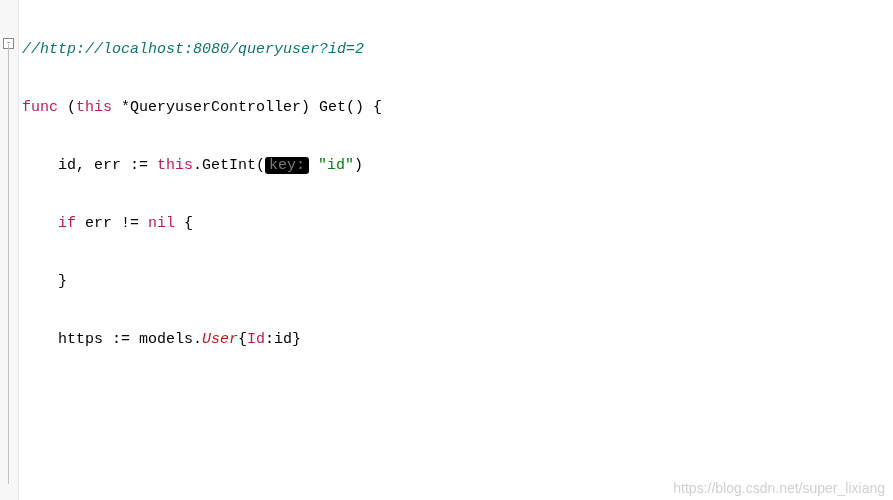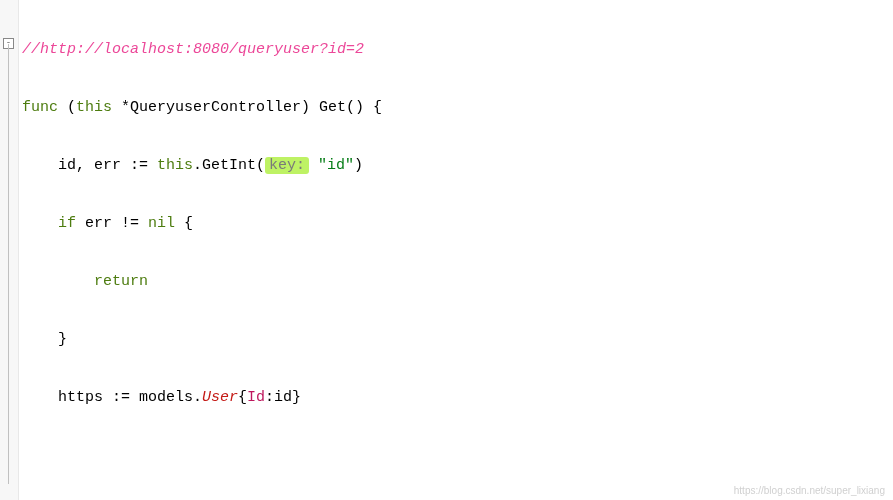--- a/index.html
+++ b/index.html
@@ -45,56 +45,55 @@
     color: #666;
   }
   .code {
     position: absolute;
     left: 22px;
     top: 6px;
     line-height: 29px;
     white-space: pre;
   }
   .line { display: block; }
-  .comment { color: #ec4899; font-style: italic; }
-  .kw { color: #4d7c0f; font-weight: 500; }
+  .comment { color: #0f766e; font-style: italic; }
+  .kw { color: #be185d; font-weight: 500; }
   .string { color: #067d17; }
   .ident-red { color: #c41a16; font-style: italic; }
   .ident-purple { color: #be185d; }
   .hint {
-    background: #bef264;
+    background: #000000;
     color: #7a7a7a;
     border-radius: 3px;
     padding: 0 4px;
     font-style: normal;
   }
   .underline { text-decoration-color: #aaa; }
   .watermark {
     position: absolute;
     right: 8px;
     bottom: 4px;
-    font-size: 10px;
+    font-size: 14px;
     color: #d0d0d0;
     font-family: Arial, sans-serif;
   }
 </style>
 </head>
 <body>
 
 <div class="gutter">
   <div class="fold-box">-</div>
   <div class="fold-line"></div>
 </div>
 
 <div class="code">
 <span class="line"><span class="comment">//http://localhost:8080/queryuser?id=2</span></span>
 <span class="line"><span class="kw">func</span><span> (</span><span class="kw">this</span><span> *QueryuserController) </span><span class="underline">Get</span><span>() {</span></span>
 <span class="line"><span>    id, err := </span><span class="kw">this</span><span>.GetInt(</span><span class="hint">key:</span><span> </span><span class="string">"id"</span><span>)</span></span>
 <span class="line"><span>    </span><span class="kw">if</span><span> err != </span><span class="kw">nil</span><span> {</span></span>
-<span class="line"><span>        </span><span class="kw">return</span></span>
 <span class="line"><span>    }</span></span>
 <span class="line"><span>    https := models.</span><span class="ident-red">User</span><span>{</span><span class="ident-purple">Id</span><span>:id}</span></span>
 <span class="line"></span>
 
 
 
 
 
 
 

